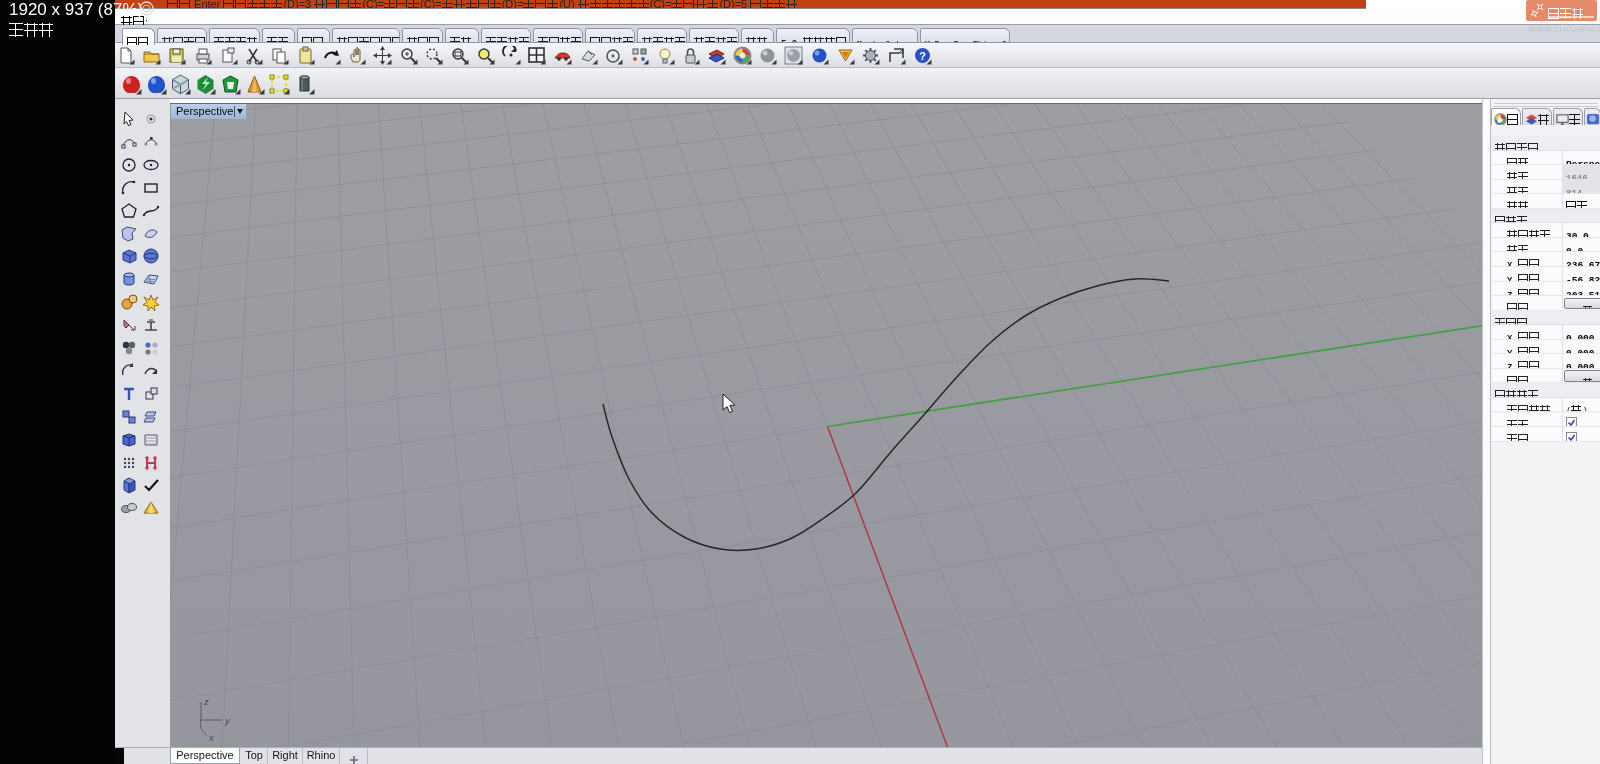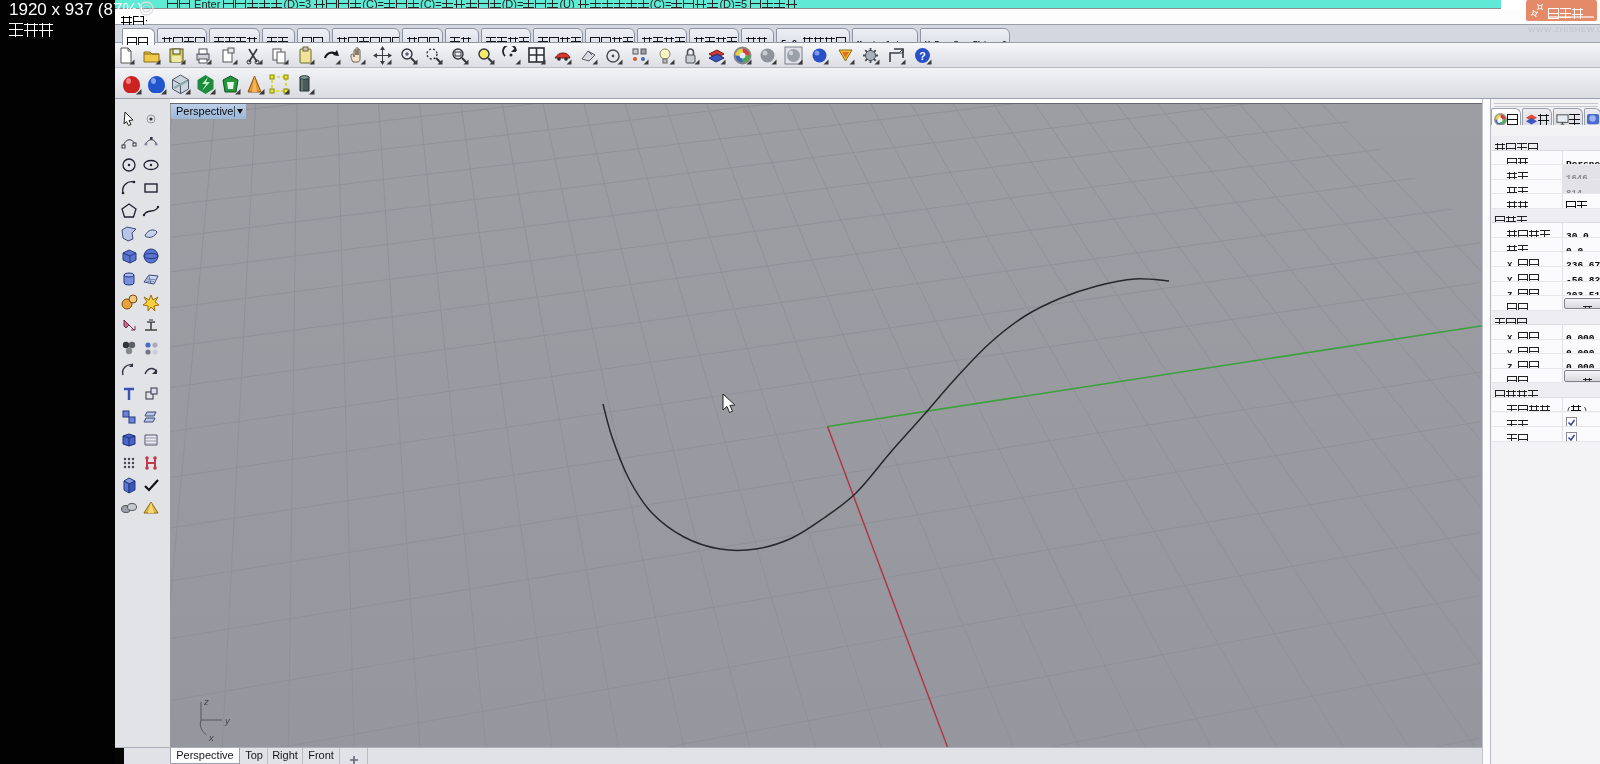--- a/index.html
+++ b/index.html
@@ -24,21 +24,21 @@
  linear-gradient(var(--k,#14141a),var(--k,#14141a)) 75% 0/1px 100% no-repeat}
 .mono{font-family:"Liberation Mono",monospace}
 </style></head><body>
 <div class="abs" style="left:0;top:0;width:115px;height:764px;background:#020202"></div>
 <div class="abs" style="left:9px;top:0px;color:#fff;font-size:17px;z-index:40;white-space:nowrap">1920 x 937 (87%)</div>
 <div class="abs" style="left:138px;top:0;z-index:41"><svg width="17" height="17" viewBox="0 0 17 17">
       <circle cx="8.5" cy="8.5" r="6.5" fill="none" stroke="#ddd" stroke-width="1.3"></circle>
       <circle cx="8.5" cy="8.5" r="3.5" fill="none" stroke="#cfcfcf" stroke-width="1"></circle>
     </svg></div>
 <div class="abs" style="left:9px;top:22px;z-index:40;--s:14px;--k:#fff"><i class="h"></i><i class="h3"></i><i class="h3"></i></div>
-<div class="abs" style="left:115px;top:0;width:1386px;height:9px;background:#5eead4;overflow:hidden;border-bottom:1px solid #8a8d94">
+<div class="abs" style="left:115px;top:0;width:1251px;height:9px;background:#c2410c;overflow:hidden;border-bottom:1px solid #8a8d94">
     <div class="abs" style="left:52px;top:-6px;--s:11px;--k:#222;white-space:nowrap"><i class="h2"></i><i class="h2"></i><span style="font-size:11px;color:#222">&nbsp;Enter&nbsp;</span><i class="h2"></i><i class="h2"></i><i class="h"></i><i class="h"></i><i class="h"></i><span style="font-size:11px;color:#222">(D)=3&nbsp;</span><i class="h3"></i><i class="h2"></i><i class="h2"></i><i class="h"></i><span style="font-size:11px;color:#222">(C)=</span><i class="h"></i><i class="h2"></i><i class="h"></i><span style="font-size:11px;color:#222">(C)=</span><i class="h"></i><i class="h3"></i><i class="h"></i><i class="h2"></i><i class="h"></i><span style="font-size:11px;color:#222">(D)=</span><i class="h"></i><i class="h2"></i><i class="h"></i><span style="font-size:11px;color:#222">(U)&nbsp;</span><i class="h3"></i><i class="h"></i><i class="h"></i><i class="h"></i><i class="h"></i><i class="h"></i><span style="font-size:11px;color:#222">(C)=</span><i class="h"></i><i class="h2"></i><i class="h3"></i><i class="h"></i><span style="font-size:11px;color:#222">(D)=5&nbsp;</span><i class="h2"></i><i class="h"></i><i class="h"></i><i class="h3"></i></div>
   </div>
 <div class="abs" style="left:115px;top:10px;width:1485px;height:15px;background:#fdfdfd;border-bottom:1px solid #999fa8">
     <div class="abs" style="left:6px;top:2px;--s:11px;--k:#000"><i class="h3"></i><i class="h2"></i><span style="font-size:11px;color:#111">:</span></div>
   </div>
 <div class="abs" style="left:115px;top:25px;width:1485px;height:18px;background:#d4d7df;border-bottom:1px solid #9aa0ac">
     <div class="abs" style="left:7px;top:3px;width:33px;z-index:2;height:17px;background:#fff;border:1px solid #8d94a4;border-bottom:none;border-radius:2px 6px 0 0;padding:3px 0 0 4px;--s:10px;--k:#15151c;white-space:nowrap;overflow:hidden"><i class="h2"></i><i class="h2"></i></div>
     <div class="abs" style="left:42px;top:3px;width:49.5px;height:15px;background:linear-gradient(#eef0f6,#dfe2ea);border:1px solid #8d94a4;border-radius:2px 6px 0 0;padding:3px 0 0 4px;--s:10px;--k:#15151c;white-space:nowrap;overflow:hidden"><i class="h3"></i><i class="h2"></i><i class="h"></i><i class="h2"></i></div>
     <div class="abs" style="left:94px;top:3px;width:51px;height:15px;background:linear-gradient(#eef0f6,#dfe2ea);border:1px solid #8d94a4;border-radius:2px 6px 0 0;padding:3px 0 0 4px;--s:10px;--k:#15151c;white-space:nowrap;overflow:hidden"><i class="h"></i><i class="h"></i><i class="h"></i><i class="h3"></i></div>
     <div class="abs" style="left:147px;top:3px;width:33px;height:15px;background:linear-gradient(#eef0f6,#dfe2ea);border:1px solid #8d94a4;border-radius:2px 6px 0 0;padding:3px 0 0 4px;--s:10px;--k:#15151c;white-space:nowrap;overflow:hidden"><i class="h"></i><i class="h"></i></div>
@@ -582,21 +582,21 @@
       <div class="abs" style="left:74px;top:1.5px"><svg width="11" height="11" viewBox="0 0 11 11">
           <rect x="0.5" y="0.5" width="10" height="10" fill="#fff" stroke="#8a8a95"></rect>
           <path d="M2.5 5.5l2.5 2.5L8.5 3" fill="none" stroke="#3a4a9a" stroke-width="1.6"></path>
         </svg></div>
     </div>
   </div>
 <div class="abs" style="left:115px;top:747px;width:1367px;height:17px;background:#e1e2e7;border-top:1px solid #aab0ba">
     <div class="abs" style="left:55px;top:0;width:70px;height:16px;background:#fdfdfe;border:1px solid #9aa0ac;border-top:none;text-align:center;font-size:11px;color:#16161c;padding-top:1px">Perspective</div>
     <div class="abs" style="left:126px;top:0;width:27px;height:16px;background:transparent;border-right:1px solid #b8bcc4;text-align:center;font-size:11px;color:#16161c;padding-top:1px">Top</div>
     <div class="abs" style="left:153px;top:0;width:35px;height:16px;background:transparent;border-right:1px solid #b8bcc4;text-align:center;font-size:11px;color:#16161c;padding-top:1px">Right</div>
-    <div class="abs" style="left:188px;top:0;width:37px;height:16px;background:transparent;border-right:1px solid #b8bcc4;text-align:center;font-size:11px;color:#16161c;padding-top:1px">Front</div>
+    <div class="abs" style="left:188px;top:0;width:37px;height:16px;background:transparent;border-right:1px solid #b8bcc4;text-align:center;font-size:11px;color:#16161c;padding-top:1px">Rhino</div>
     <div class="abs" style="left:234px;top:3px;width:10px;height:10px"><svg width="10" height="10" viewBox="0 0 10 10">
         <path d="M5 1v8M1 5h8" stroke="#667" stroke-width="1.6"></path>
       </svg></div>
     <div class="abs" style="left:252px;top:0;width:1px;height:16px;background:#b8bcc4"></div>
   </div>
 <div class="abs" style="left:1526px;top:0;width:71px;height:21px;background:#e58a68;border-radius:2px;z-index:50">
     <svg width="16" height="16" viewBox="0 0 16 16" style="position:absolute;left:3px;top:2px">
       <g stroke="#fff" stroke-width="1" fill="none">
         <path d="M8 2c2 2 2 4 0 6 2-2 4-2 6 0-2-2-2-4 0-6-2 2-4 2-6 0z"></path>
         <path d="M4 8c1 2 0 4-2 5 2-1 4-0 5 2-1-2 0-4 2-5-2 1-4 0-5-2z"></path>

